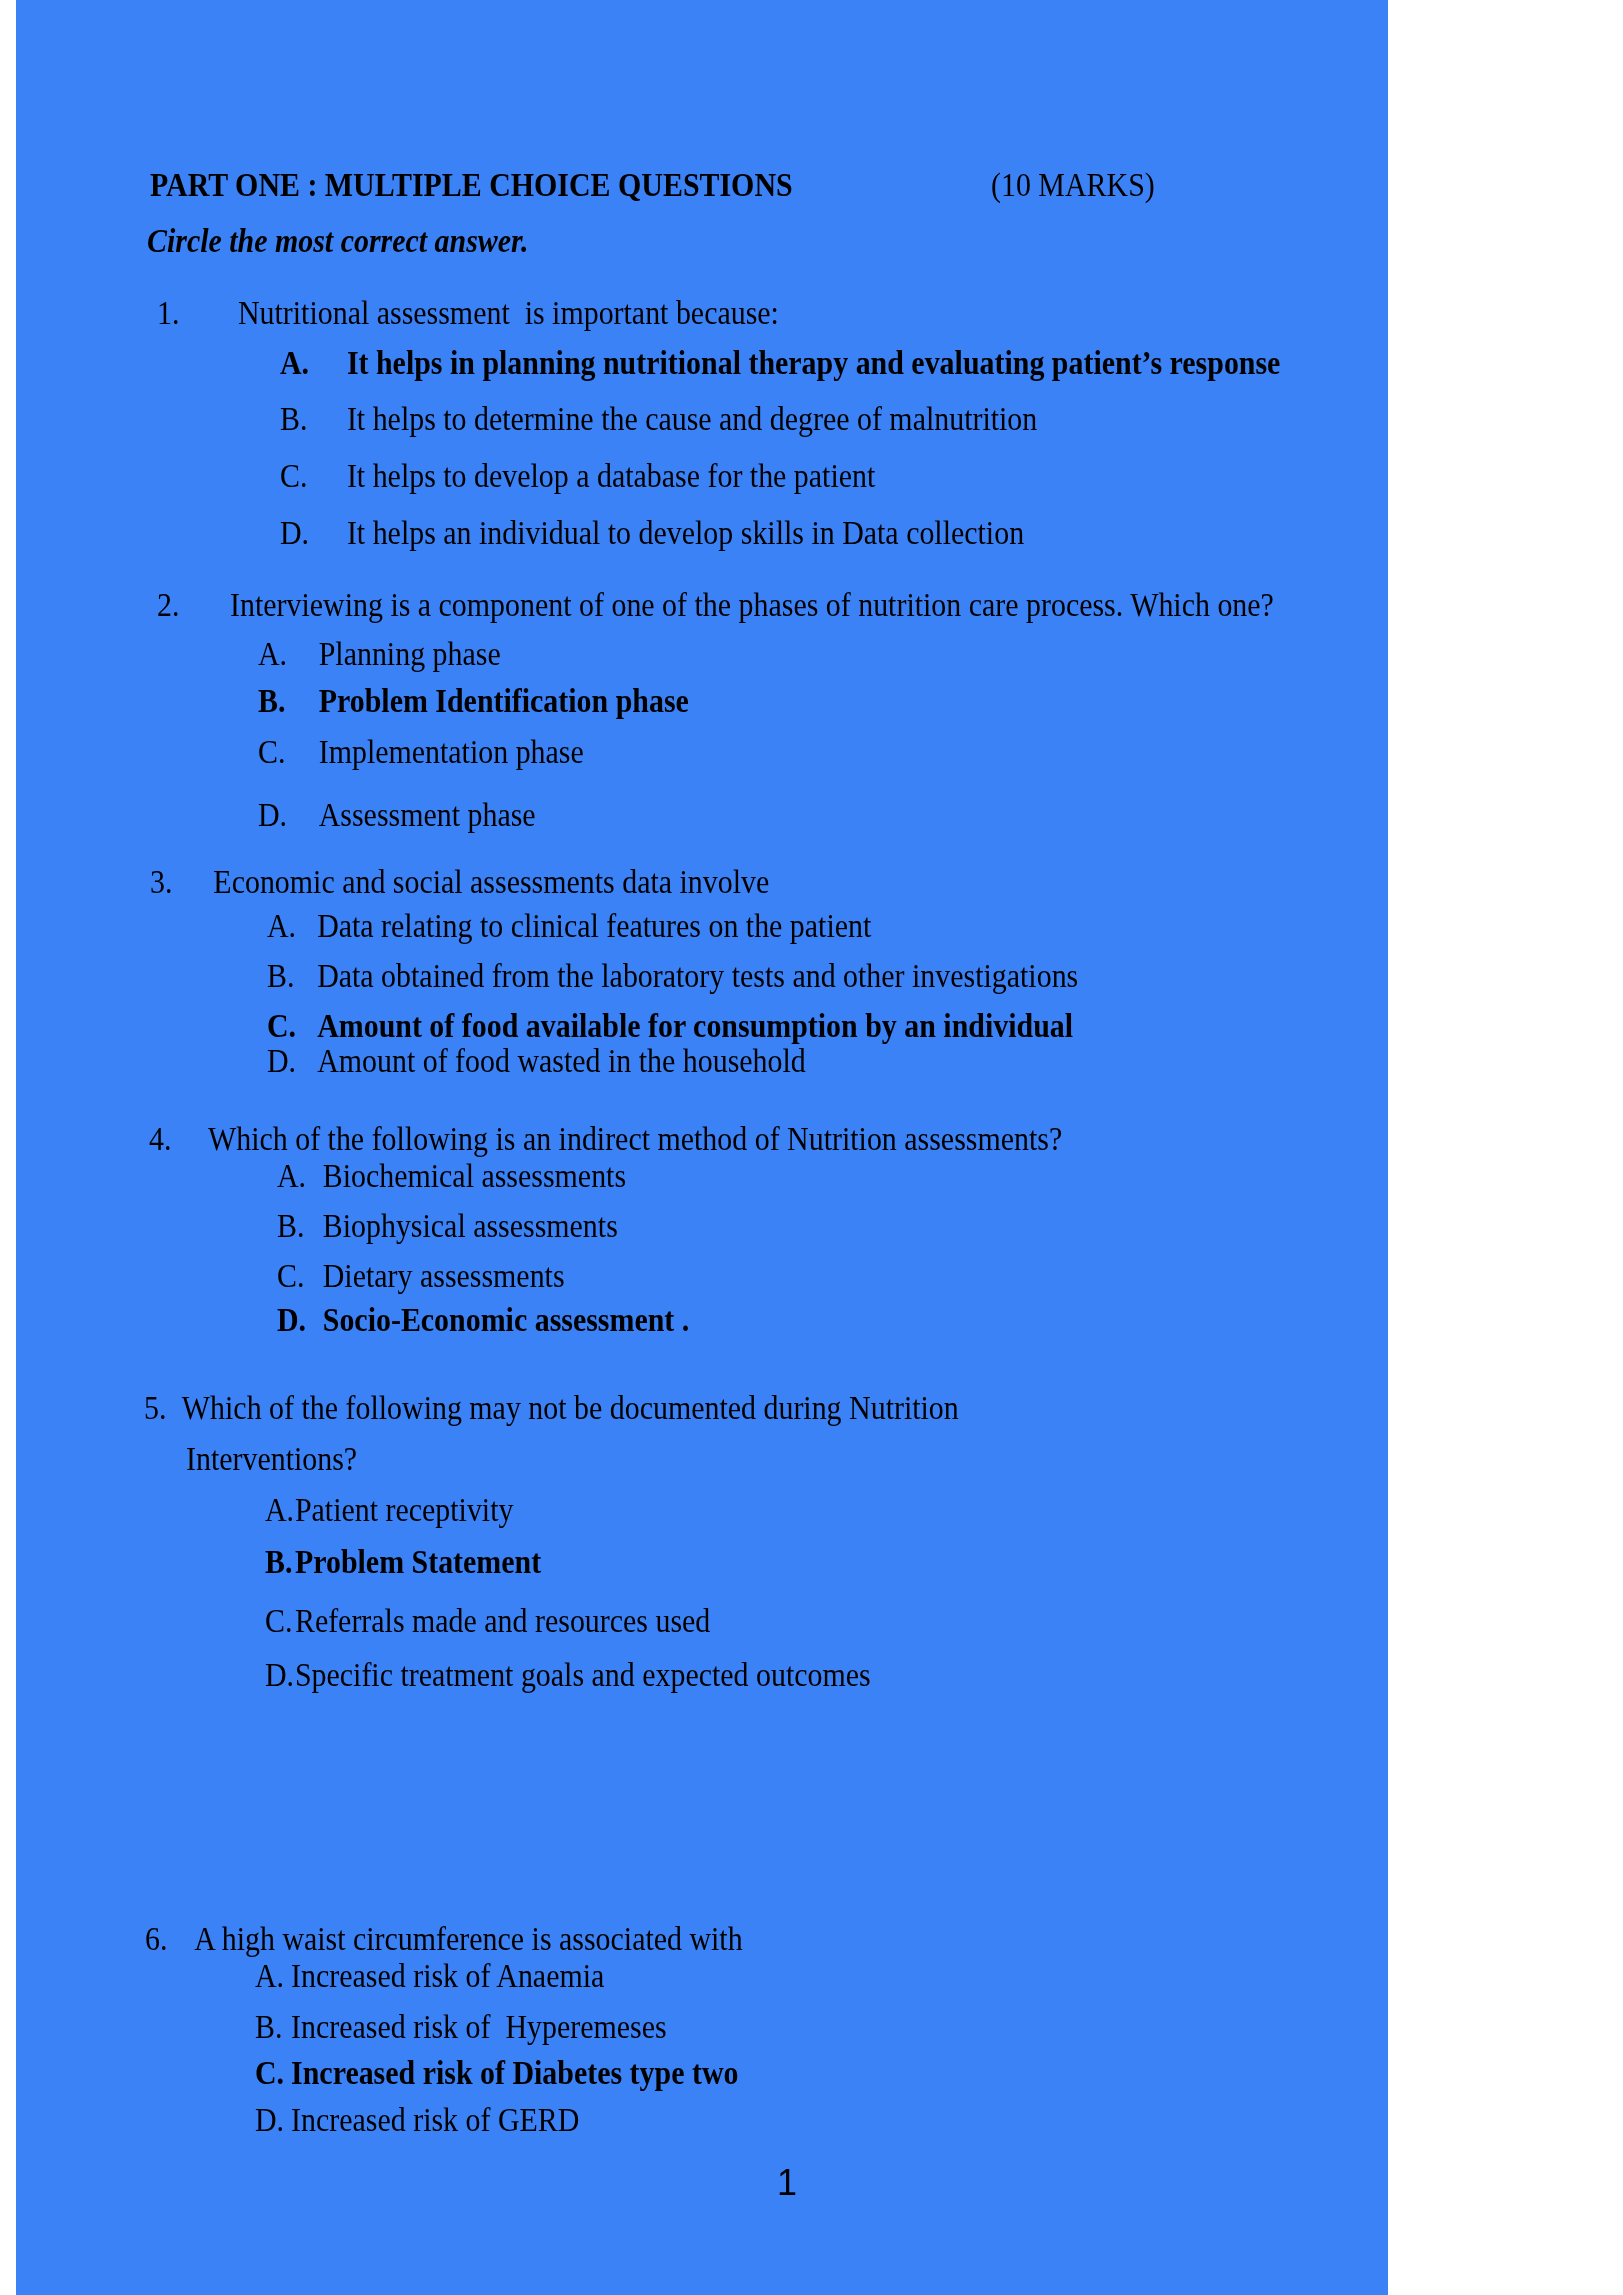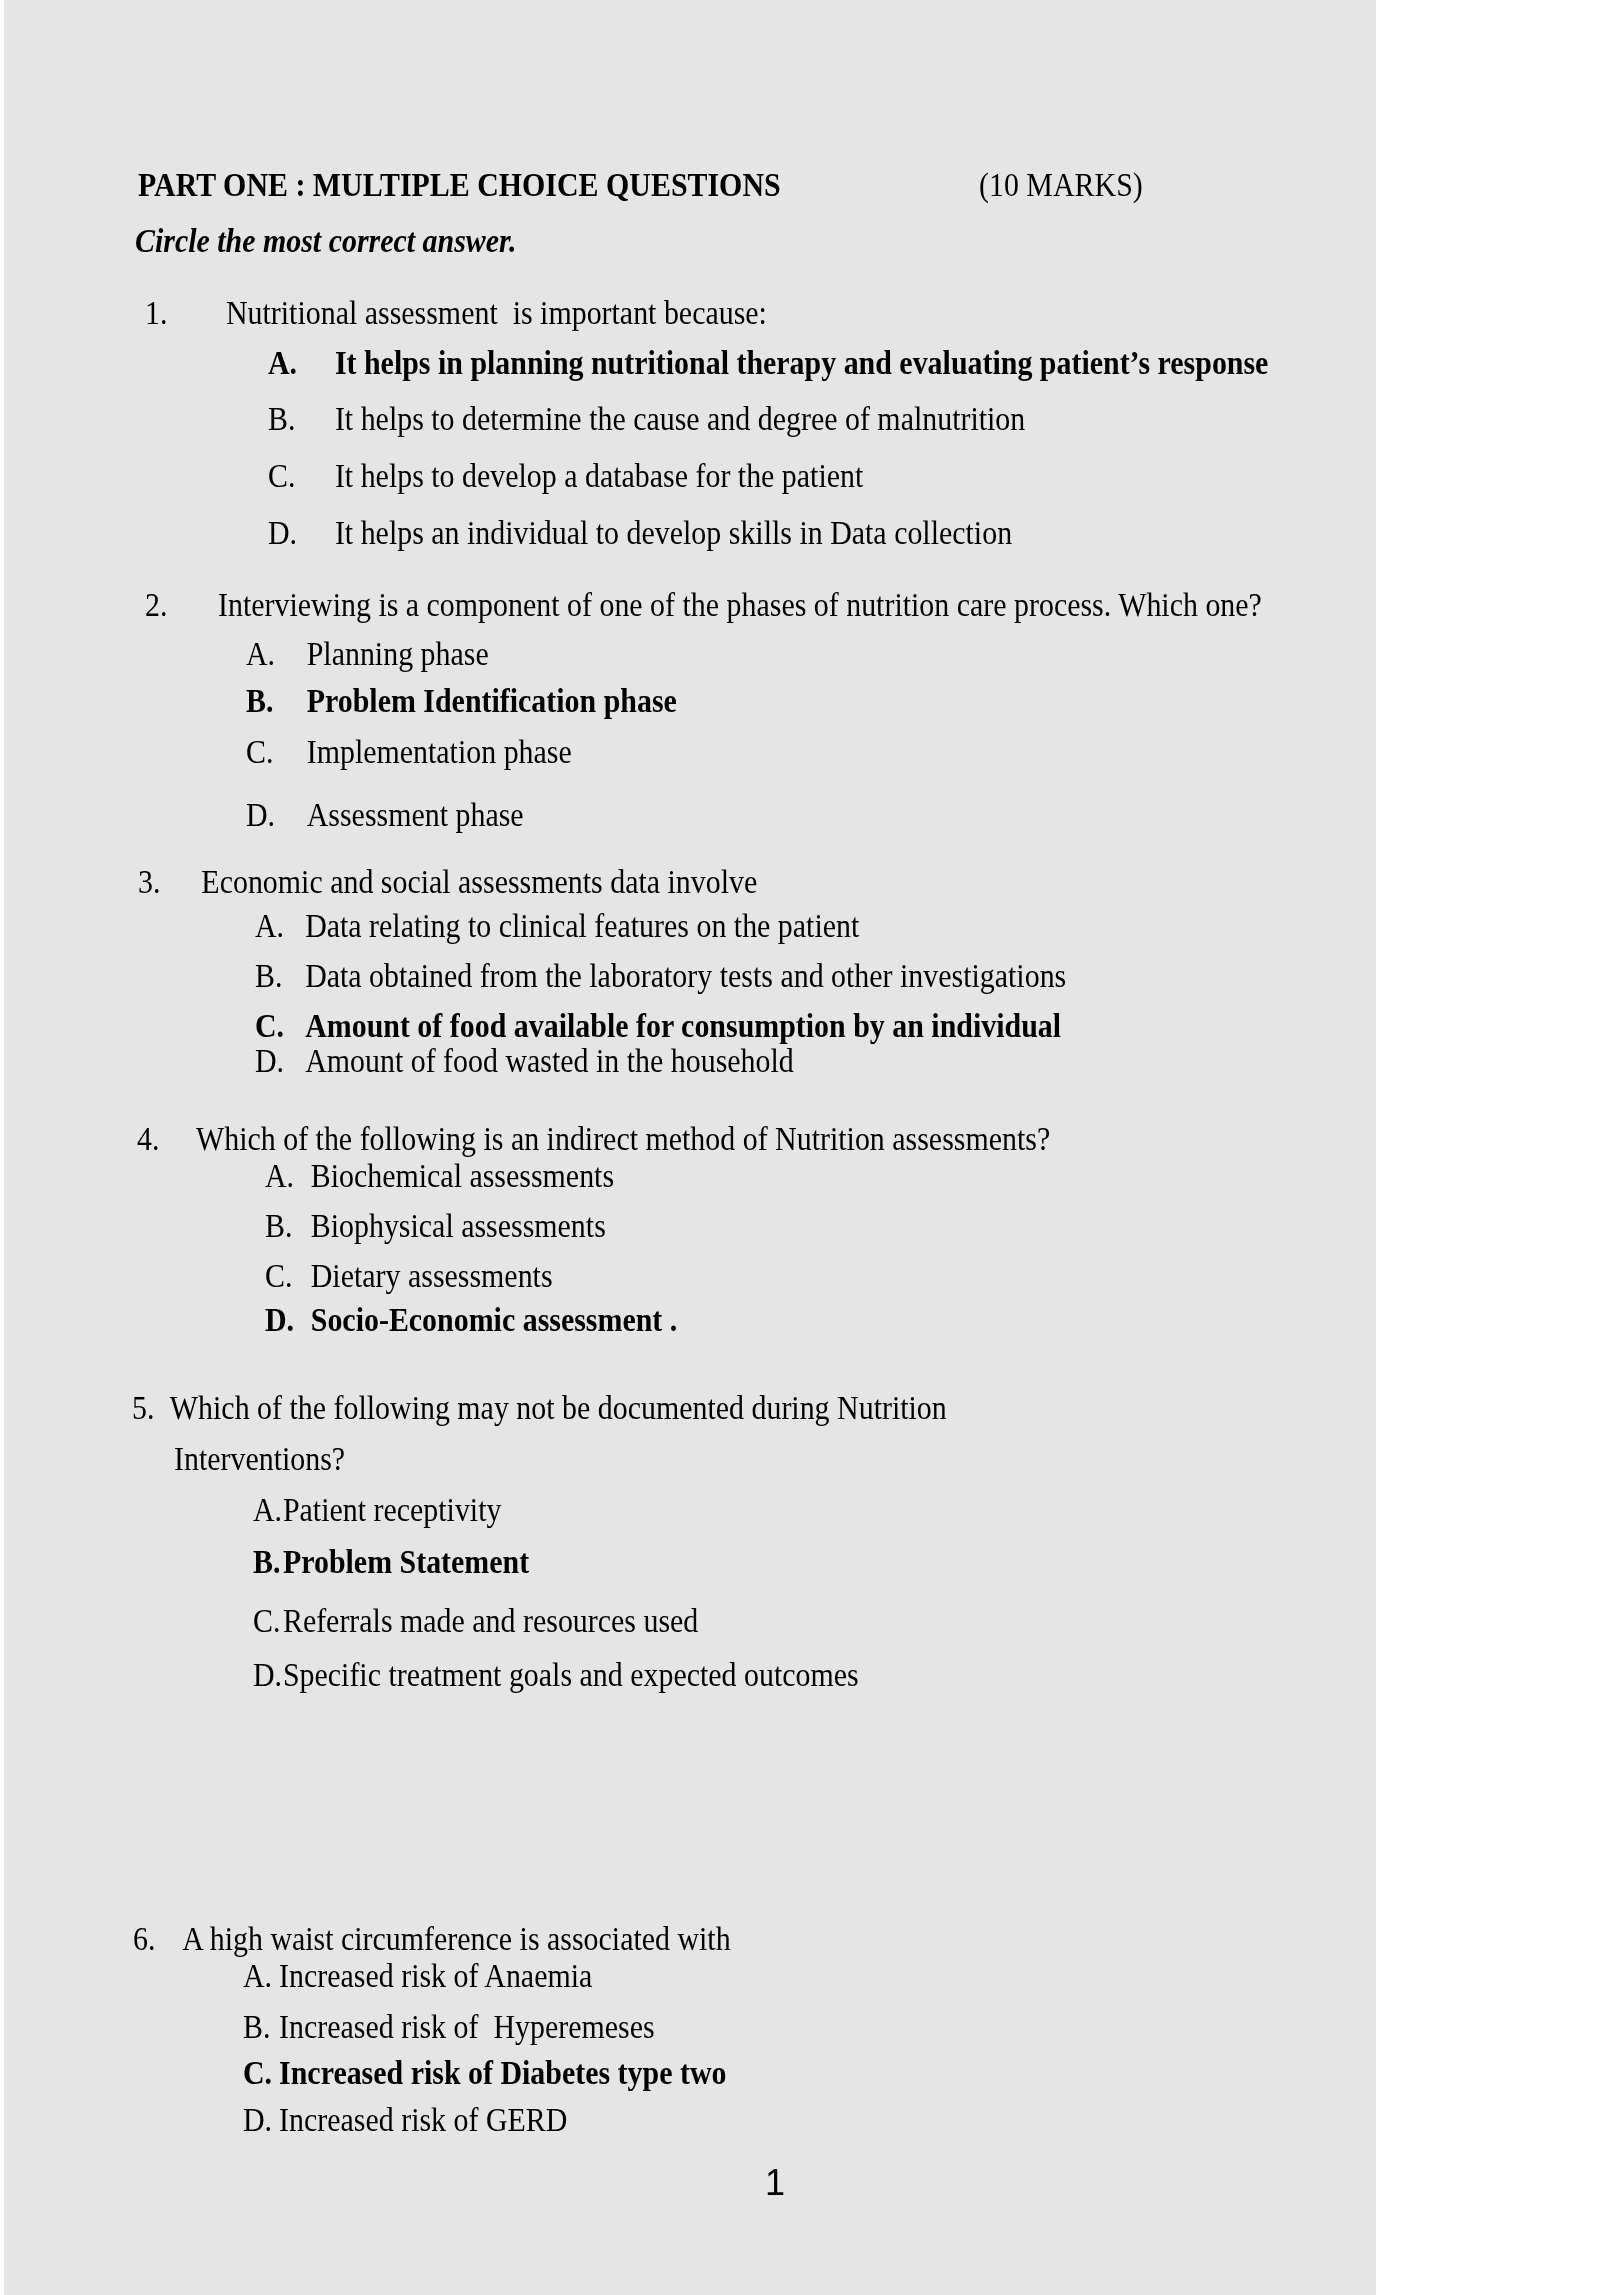--- a/index.html
+++ b/index.html
@@ -4,21 +4,21 @@
 <style>
   html,body{margin:0;padding:0}
   body{
     width:1624px;height:2295px;
     background:#ffffff;color:#000000;
     font-family:"Liberation Serif","DejaVu Serif",serif;
     font-size:34px;
     position:relative;
     overflow:hidden;
   }
-  .page{position:absolute;left:4px;top:0;width:1372px;height:2295px;background:#e5e5e5}
+  .page{position:absolute;left:16px;top:0;width:1372px;height:2295px;background:#3b82f6}
   .line{
     position:absolute;
     white-space:pre;
     line-height:1.15;
     transform:scaleX(0.88);
     transform-origin:0 0;
   }
   .num{display:inline-block;white-space:pre}
   .b{font-weight:bold}
   .italic{font-style:italic}

